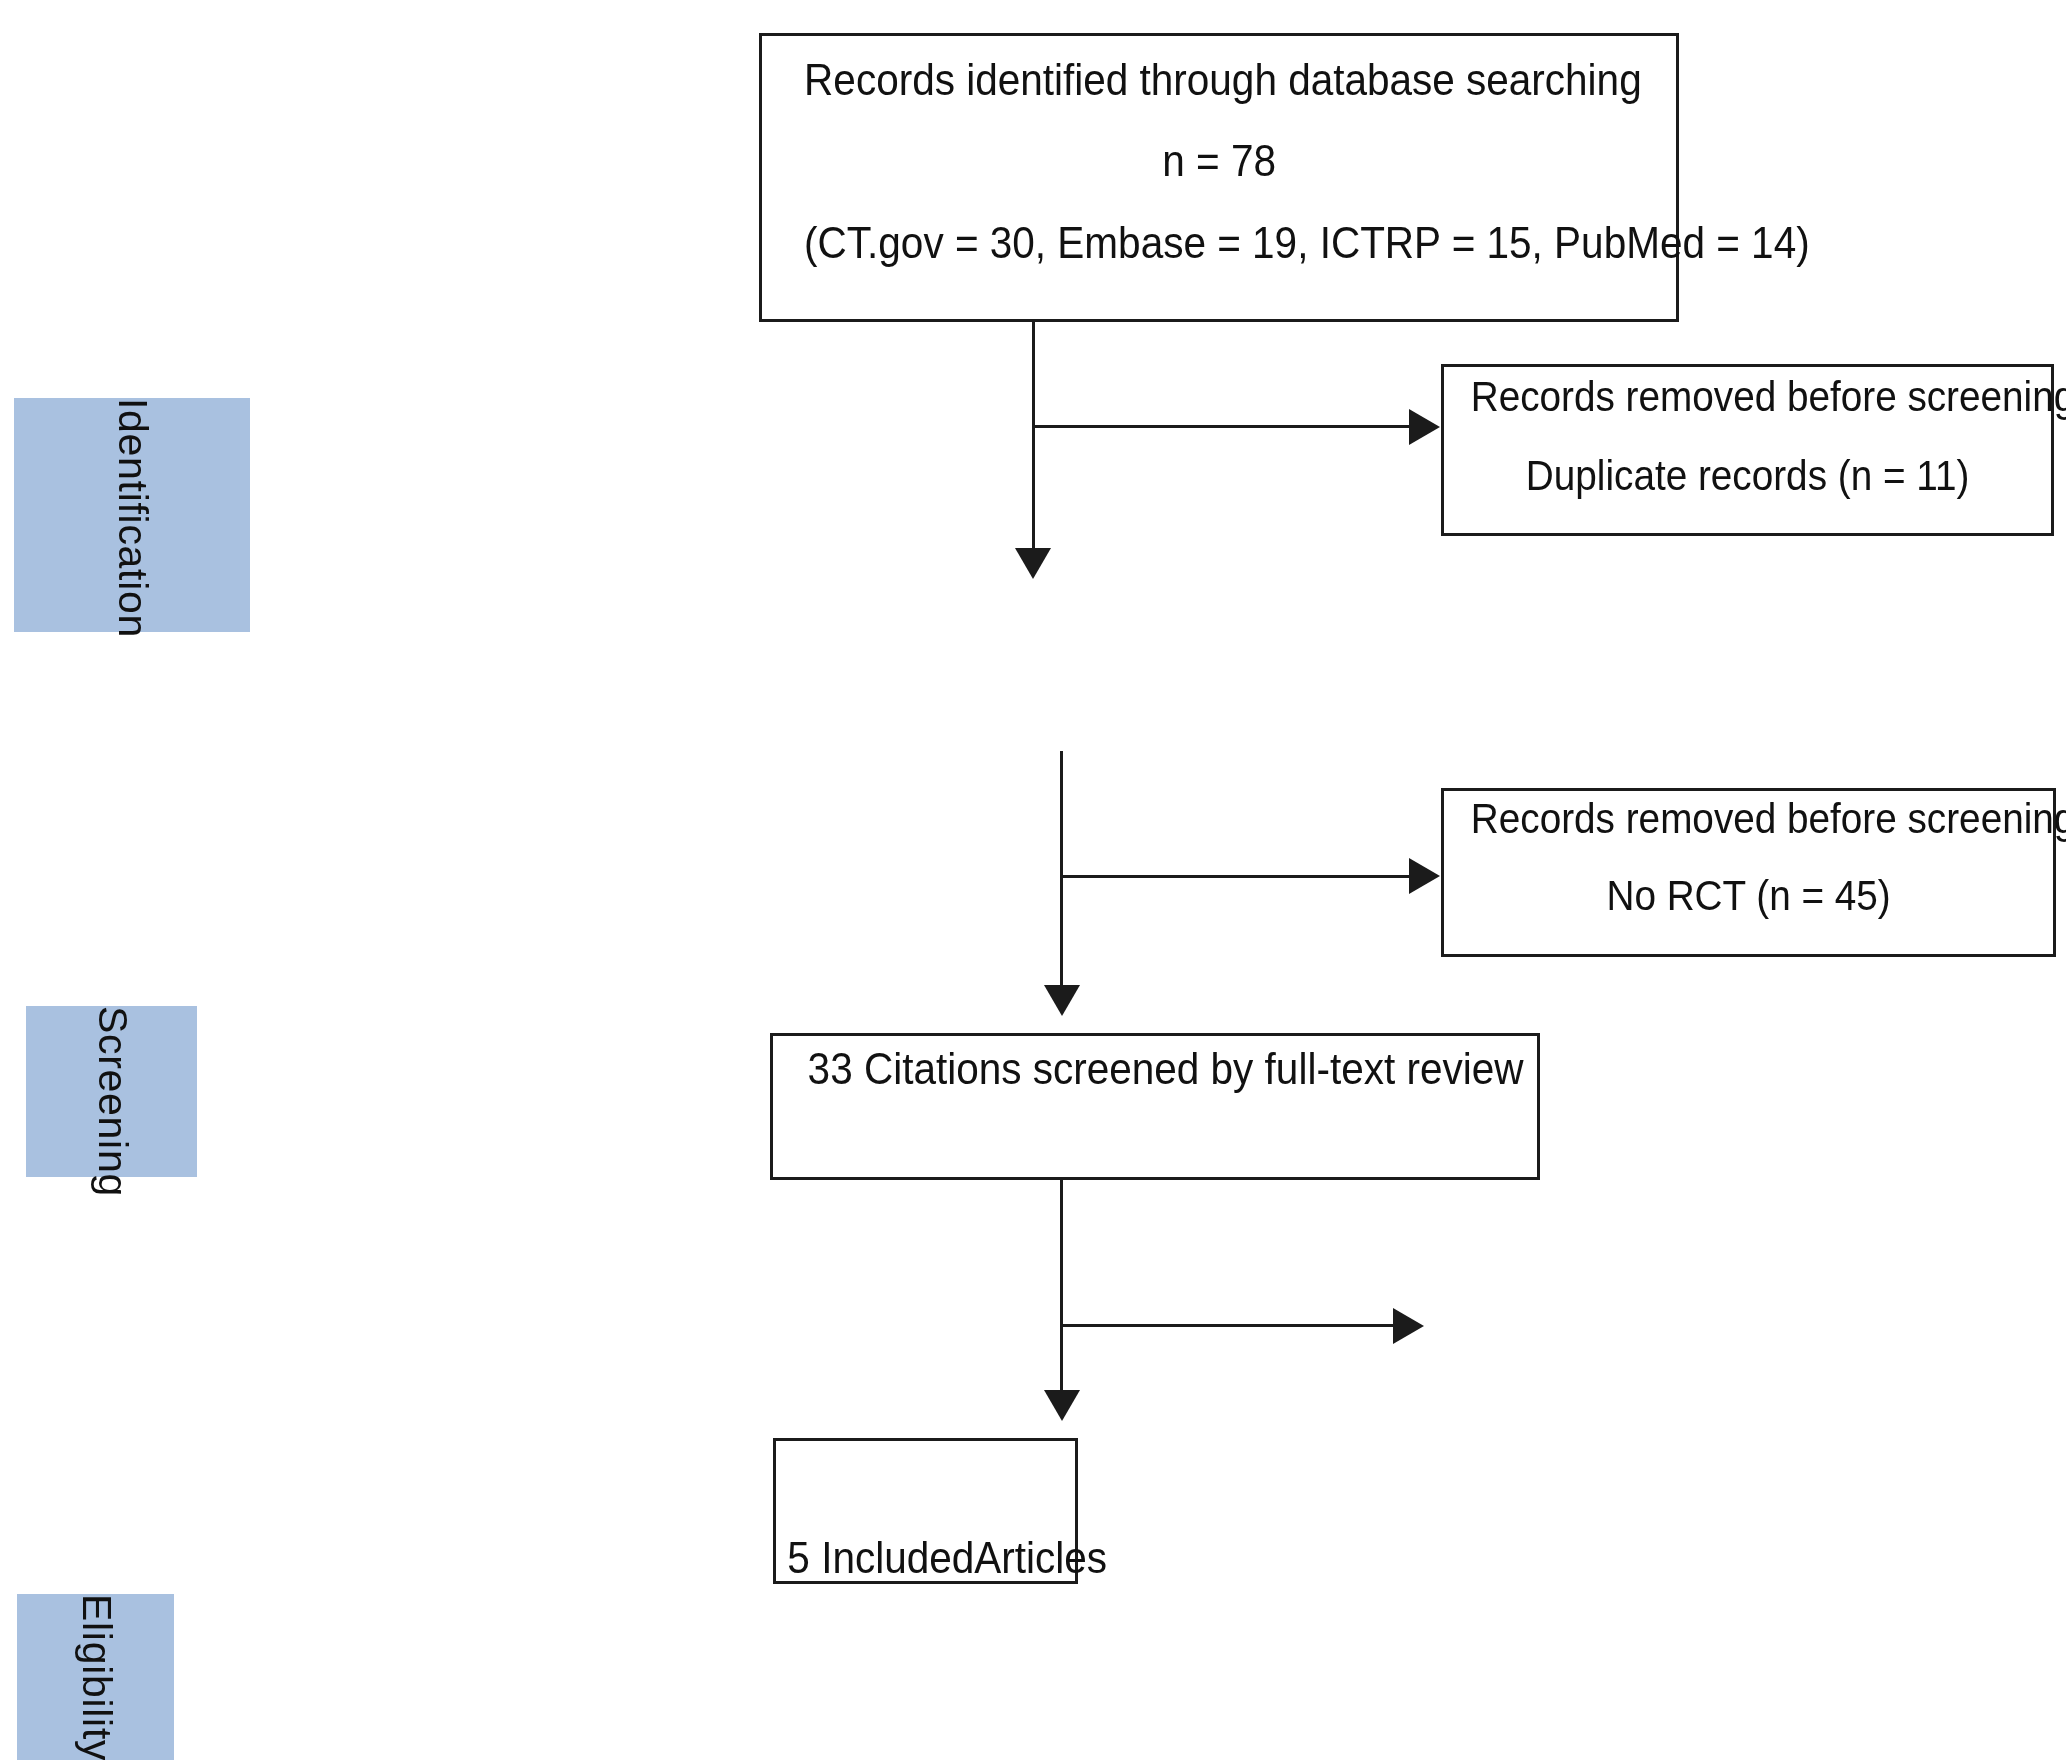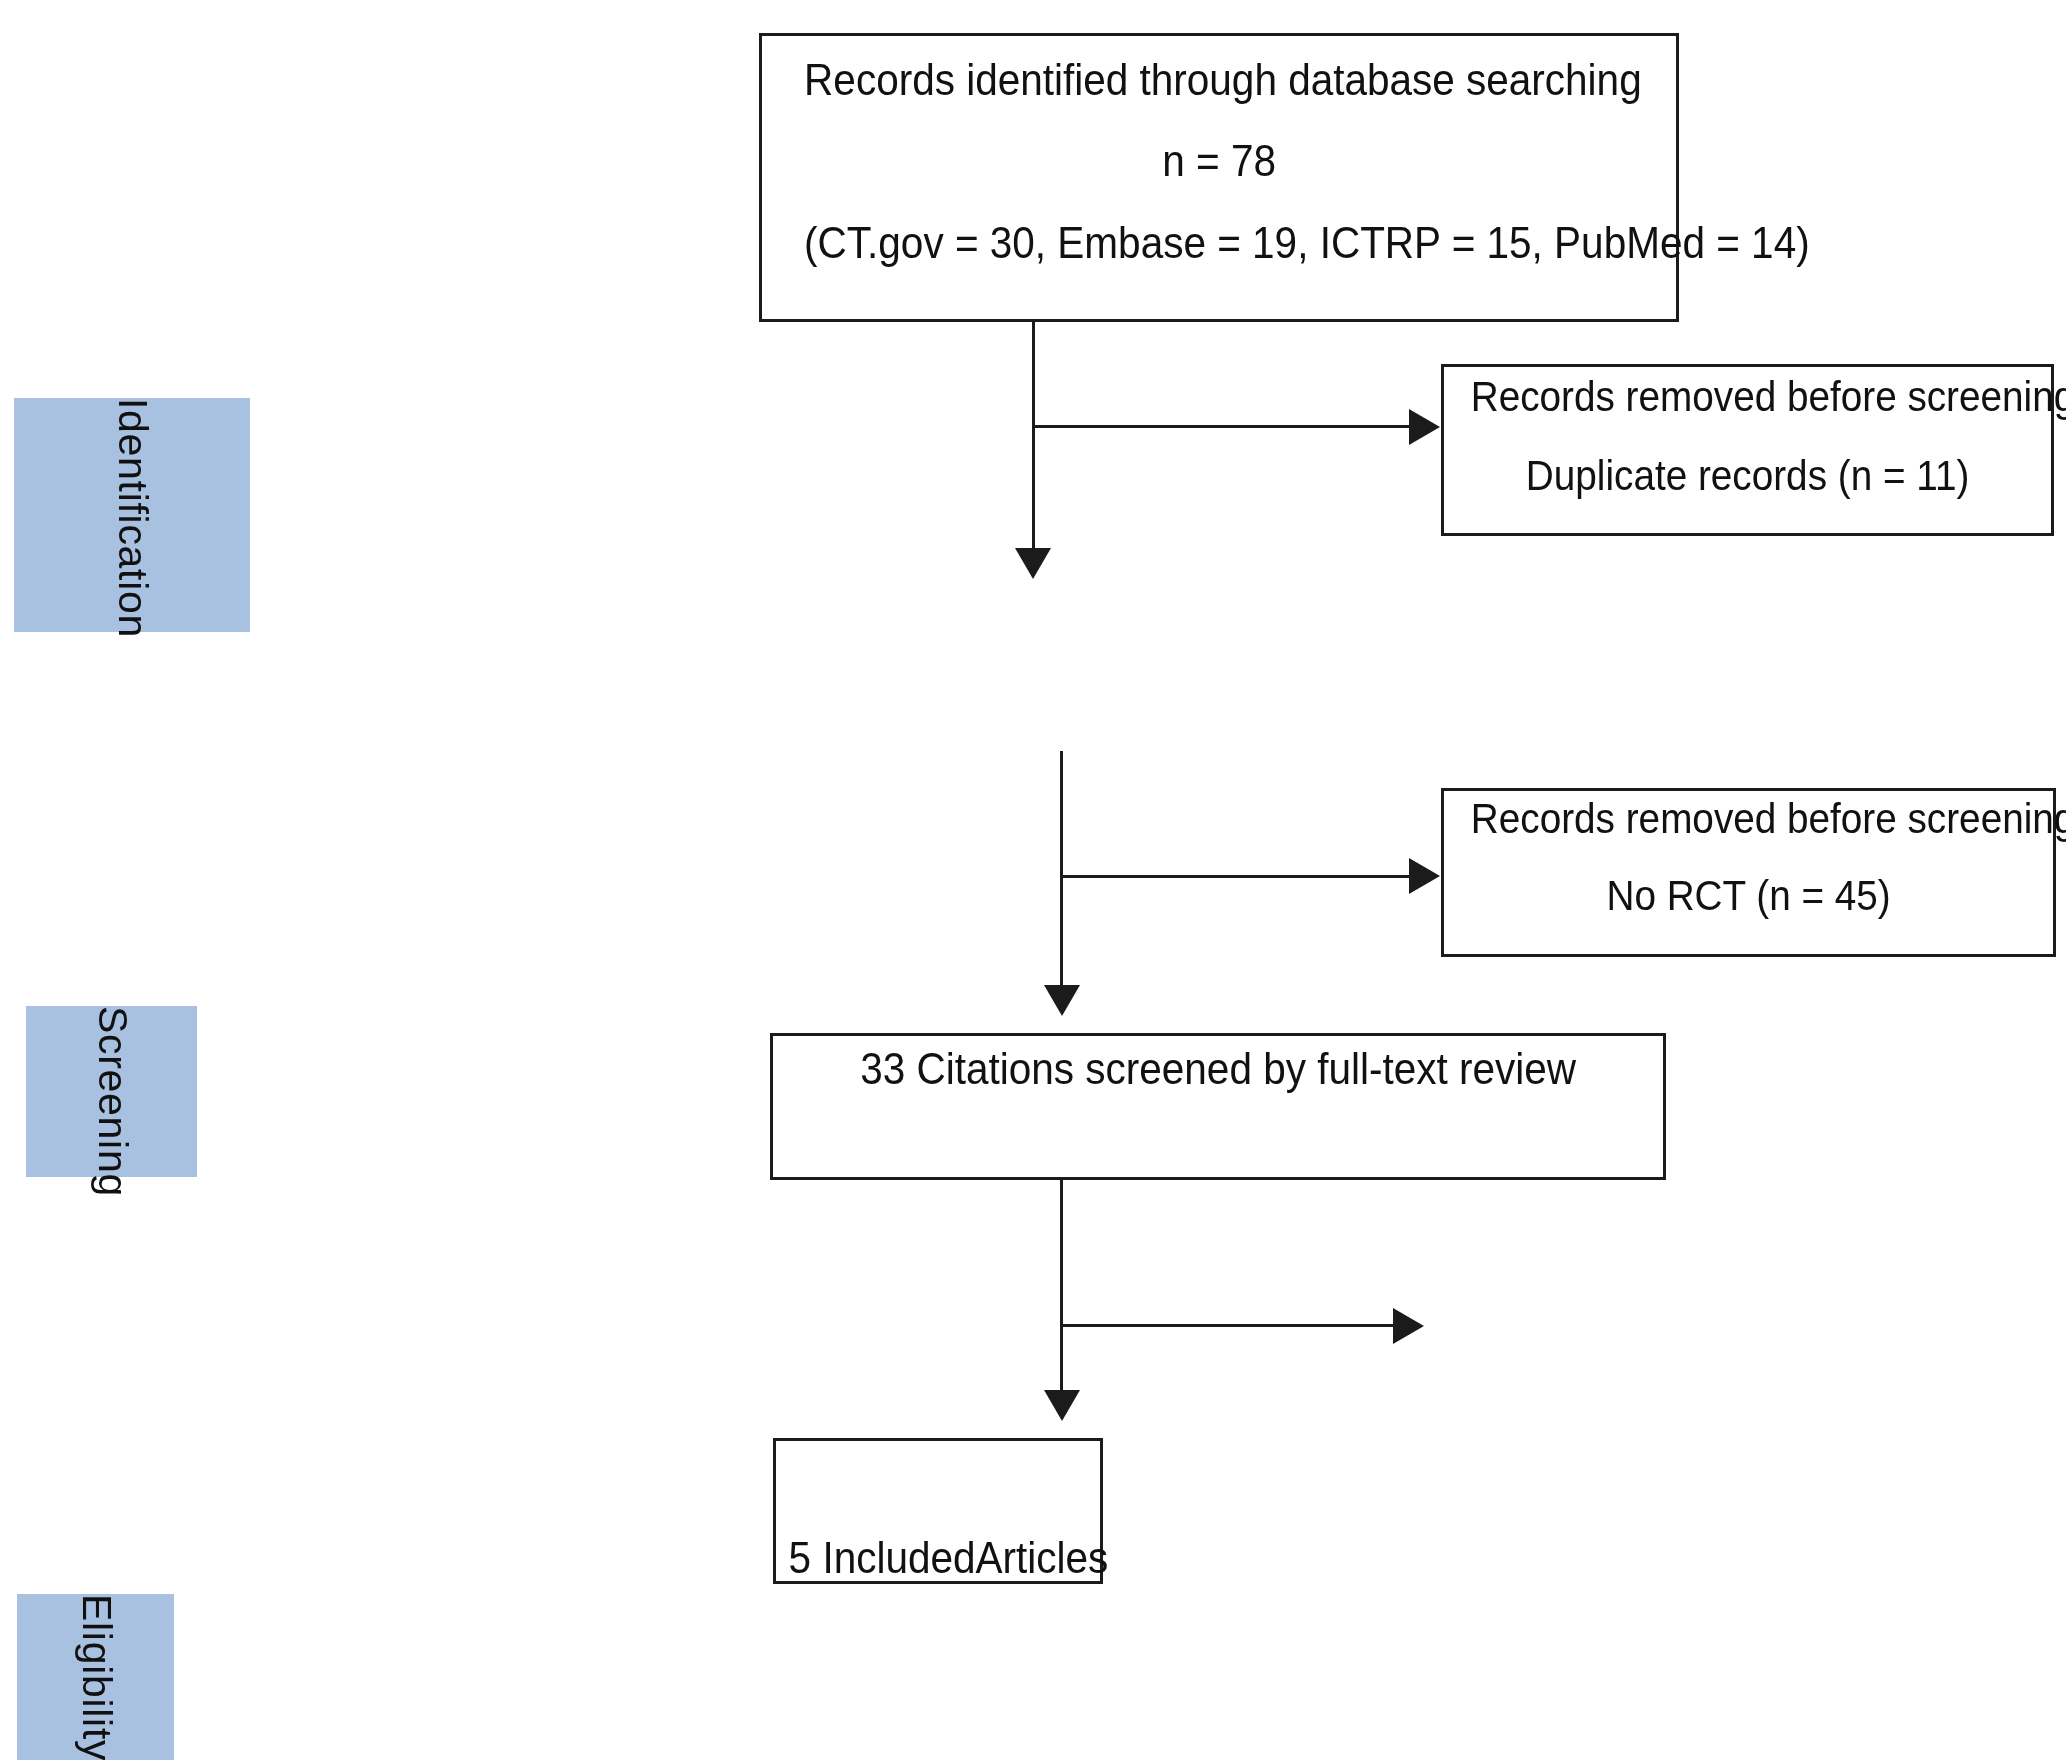--- a/index.html
+++ b/index.html
@@ -108,23 +108,23 @@
     <div class="ftext" style="top:8.2px;font-size:43px;">Records removed before screening</div>
     <div class="ftext" style="top:87px;font-size:43px;">Duplicate records (n = 11)</div>
   </div>
 
 
   <div class="fbox" style="left:1441px;top:772px;width:615px;height:169px;">
     <div class="ftext" style="top:5.5px;font-size:43px;">Records removed before screening</div>
     <div class="ftext" style="top:83px;font-size:43px;">No RCT (n = 45)</div>
   </div>
 
-  <div class="fbox" style="left:770px;top:1017px;width:896px;height:147px;">
+  <div class="fbox" style="left:770px;top:1017px;width:770px;height:147px;">
     <div class="ftext" style="top:9.6px;font-size:45px;">33 Citations screened by full-text review</div>
   </div>
 
 
-  <div class="fbox" style="left:773px;top:1422px;width:330px;height:146px;">
+  <div class="fbox" style="left:773px;top:1422px;width:305px;height:146px;">
     <div class="ftext" style="top:94px;font-size:45px;">5 IncludedArticles</div>
   </div>
 
 </div>
 
 
 </body></html>

